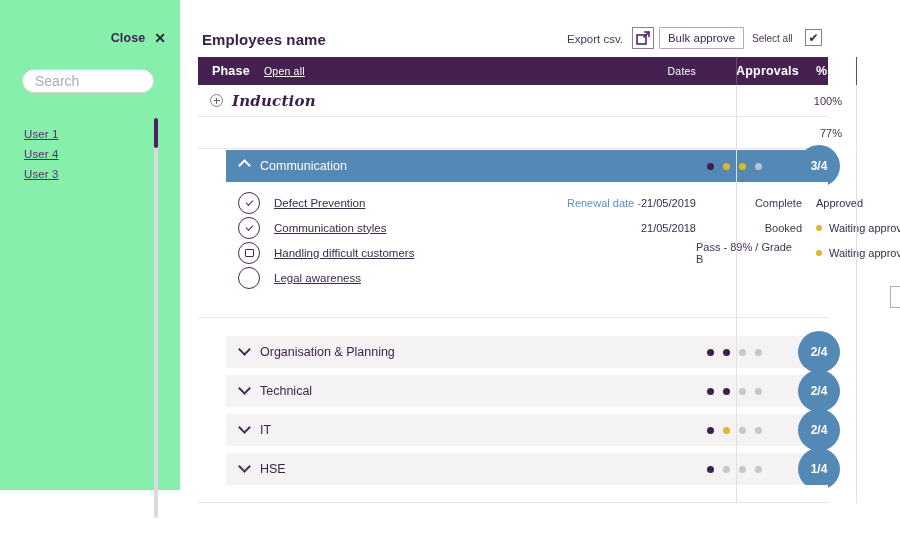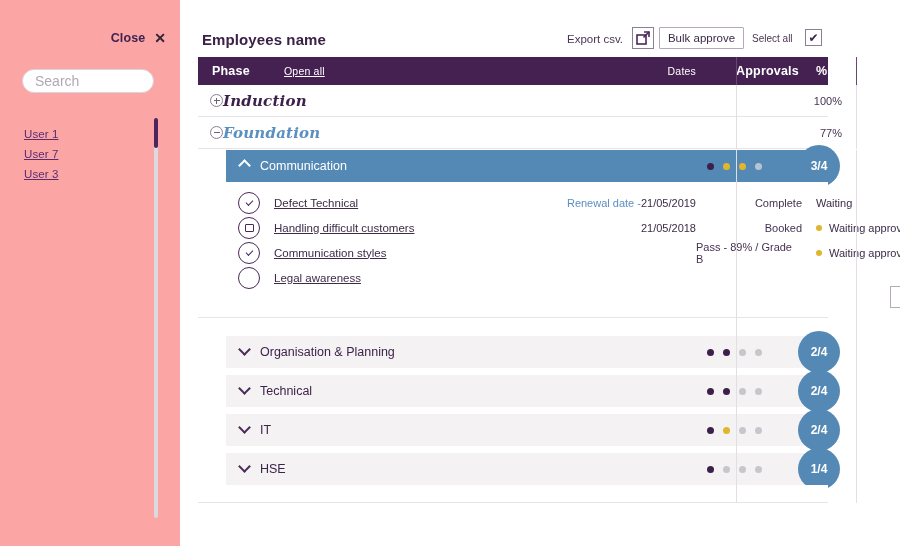--- a/index.html
+++ b/index.html
@@ -18,22 +18,22 @@
     width: 900px;
     height: 546px;
     background: #ffffff;
   }
 
   
   #sidebar {
     position: absolute;
     left: 0; top: 0;
     width: 180px;
-    height: 546px;
-    background: #fca5a5;
+    height: 490px;
+    background: #86efac;
   }
 
   #close-row {
     position: absolute;
     right: 14px;
     top: 31px;
     display: flex;
     align-items: center;
     gap: 9px;
     cursor: pointer;
@@ -201,21 +201,20 @@
     letter-spacing: .2px;
   }
   #th-phase  { left: 14px; }
   #th-openall {
     left: 66px;
     font-weight: normal;
     font-size: 10.5px;
     text-decoration: underline;
     cursor: pointer;
     color: #ffffff;
-    margin-left: 20px;
   }
   #th-dates {
     left: 0; width: 510px;
     justify-content: flex-end;
     font-weight: normal;
     font-size: 10.5px;
     padding-right: 12px;
     padding-left: 28px;
   }
   #th-progress { left: 538px; }
@@ -238,20 +237,21 @@
     background: #ffffff;
   }
   .row.h32 { height: 32px; }
 
   .phase-cell {
     position: absolute;
     left: 12px; top: 0;
     height: 100%;
     display: flex;
     align-items: center;
+    gap: 9px;
   }
   .circ-toggle {
     width: 13px; height: 13px;
     border: 1px solid #8b7d93;
     border-radius: 50%;
     position: relative;
     cursor: pointer;
     flex: none;
   }
   .circ-toggle::before {
@@ -496,21 +496,21 @@
   <div id="sidebar">
 
     <div id="close-row">
       <span id="close-label">Close</span>
       <span id="close-x">✕</span>
     </div>
 
     <input id="search-box" type="text" placeholder="Search" style="">
 
     <a class="user-link" style="top:128px;">User 1</a>
-    <a class="user-link" style="top:148px;">User 7</a>
+    <a class="user-link" style="top:148px;">User 4</a>
     <a class="user-link" style="top:168px;">User 3</a>
 
     <div id="sb-track">
       <div id="sb-thumb"></div>
     </div>
   </div>
 
   <div id="main">
 
     <div id="topbar">
@@ -552,24 +552,20 @@
           <span class="circ-toggle plus"></span>
           <span class="phase-name purple">Induction</span>
         </div>
         <div class="pct-cell">100%</div>
         <div class="appr-cell">Achieved</div>
         <div class="vrule" style="left:538px; top:0; height:32px;"></div>
         <div class="vrule" style="left:658px; top:0; height:32px;"></div>
       </div>
 
       <div class="row h32">
-        <div class="phase-cell">
-          <span class="circ-toggle"></span>
-          <span class="phase-name blue">Foundation</span>
-        </div>
         <div class="pct-cell">77%</div>
         <div class="appr-cell"></div>
         <div class="vrule" style="left:538px; top:0; height:32px;"></div>
         <div class="vrule" style="left:658px; top:0; height:32px;"></div>
       </div>
 
       <div class="cat-row">
         <div class="cat-bar">
           <span class="chev"></span>
           <span class="cat-label">Communication</span>
@@ -585,57 +581,57 @@
         <div class="vrule" style="left:658px; top:0; height:32px;"></div>
       </div>
 
       <div id="detail-block" style="height:136px;">
         <div id="course-list">
 
           <div class="course-row">
             <span class="course-circ">
                 <span class="mini-tick"></span>
               </span>
-            <a class="course-link">Defect Technical</a>
+            <a class="course-link">Defect Prevention</a>
+          </div>
+
+          <div class="course-row">
+            <span class="course-circ">
+                <span class="mini-tick"></span>
+              </span>
+            <a class="course-link">Communication styles</a>
           </div>
 
           <div class="course-row">
             <span class="course-circ">
                 <span class="mini-cal"></span>
               </span>
             <a class="course-link">Handling difficult customers</a>
           </div>
 
           <div class="course-row">
-            <span class="course-circ">
-                <span class="mini-tick"></span>
-              </span>
-            <a class="course-link">Communication styles</a>
-          </div>
-
-          <div class="course-row">
             <span class="course-circ"></span>
             <a class="course-link">Legal awareness</a>
           </div>
         </div>
 
         <div class="course-date" style="top:8px;">
           <span class="lbl">Renewal date - </span>
           <span>21/05/2019</span>
         </div>
         <div class="course-date" style="top:33px;">
           <span>21/05/2018</span>
         </div>
 
         <div class="course-prog" style="top:8px;">Complete</div>
         <div class="course-prog" style="top:33px;">Booked</div>
         <div class="course-prog" style="top:58px;">Pass - 89% / Grade B</div>
 
         <div class="course-appr" style="top:8px;">
-          <span>Waiting</span>
+          <span>Approved</span>
         </div>
         <div class="course-appr" style="top:33px;">
           <span class="status-dot"></span>
           <span>Waiting approval</span>
         </div>
         <div class="course-appr" style="top:58px;">
           <span class="status-dot"></span>
           <span>Waiting approval</span>
         </div>
 

